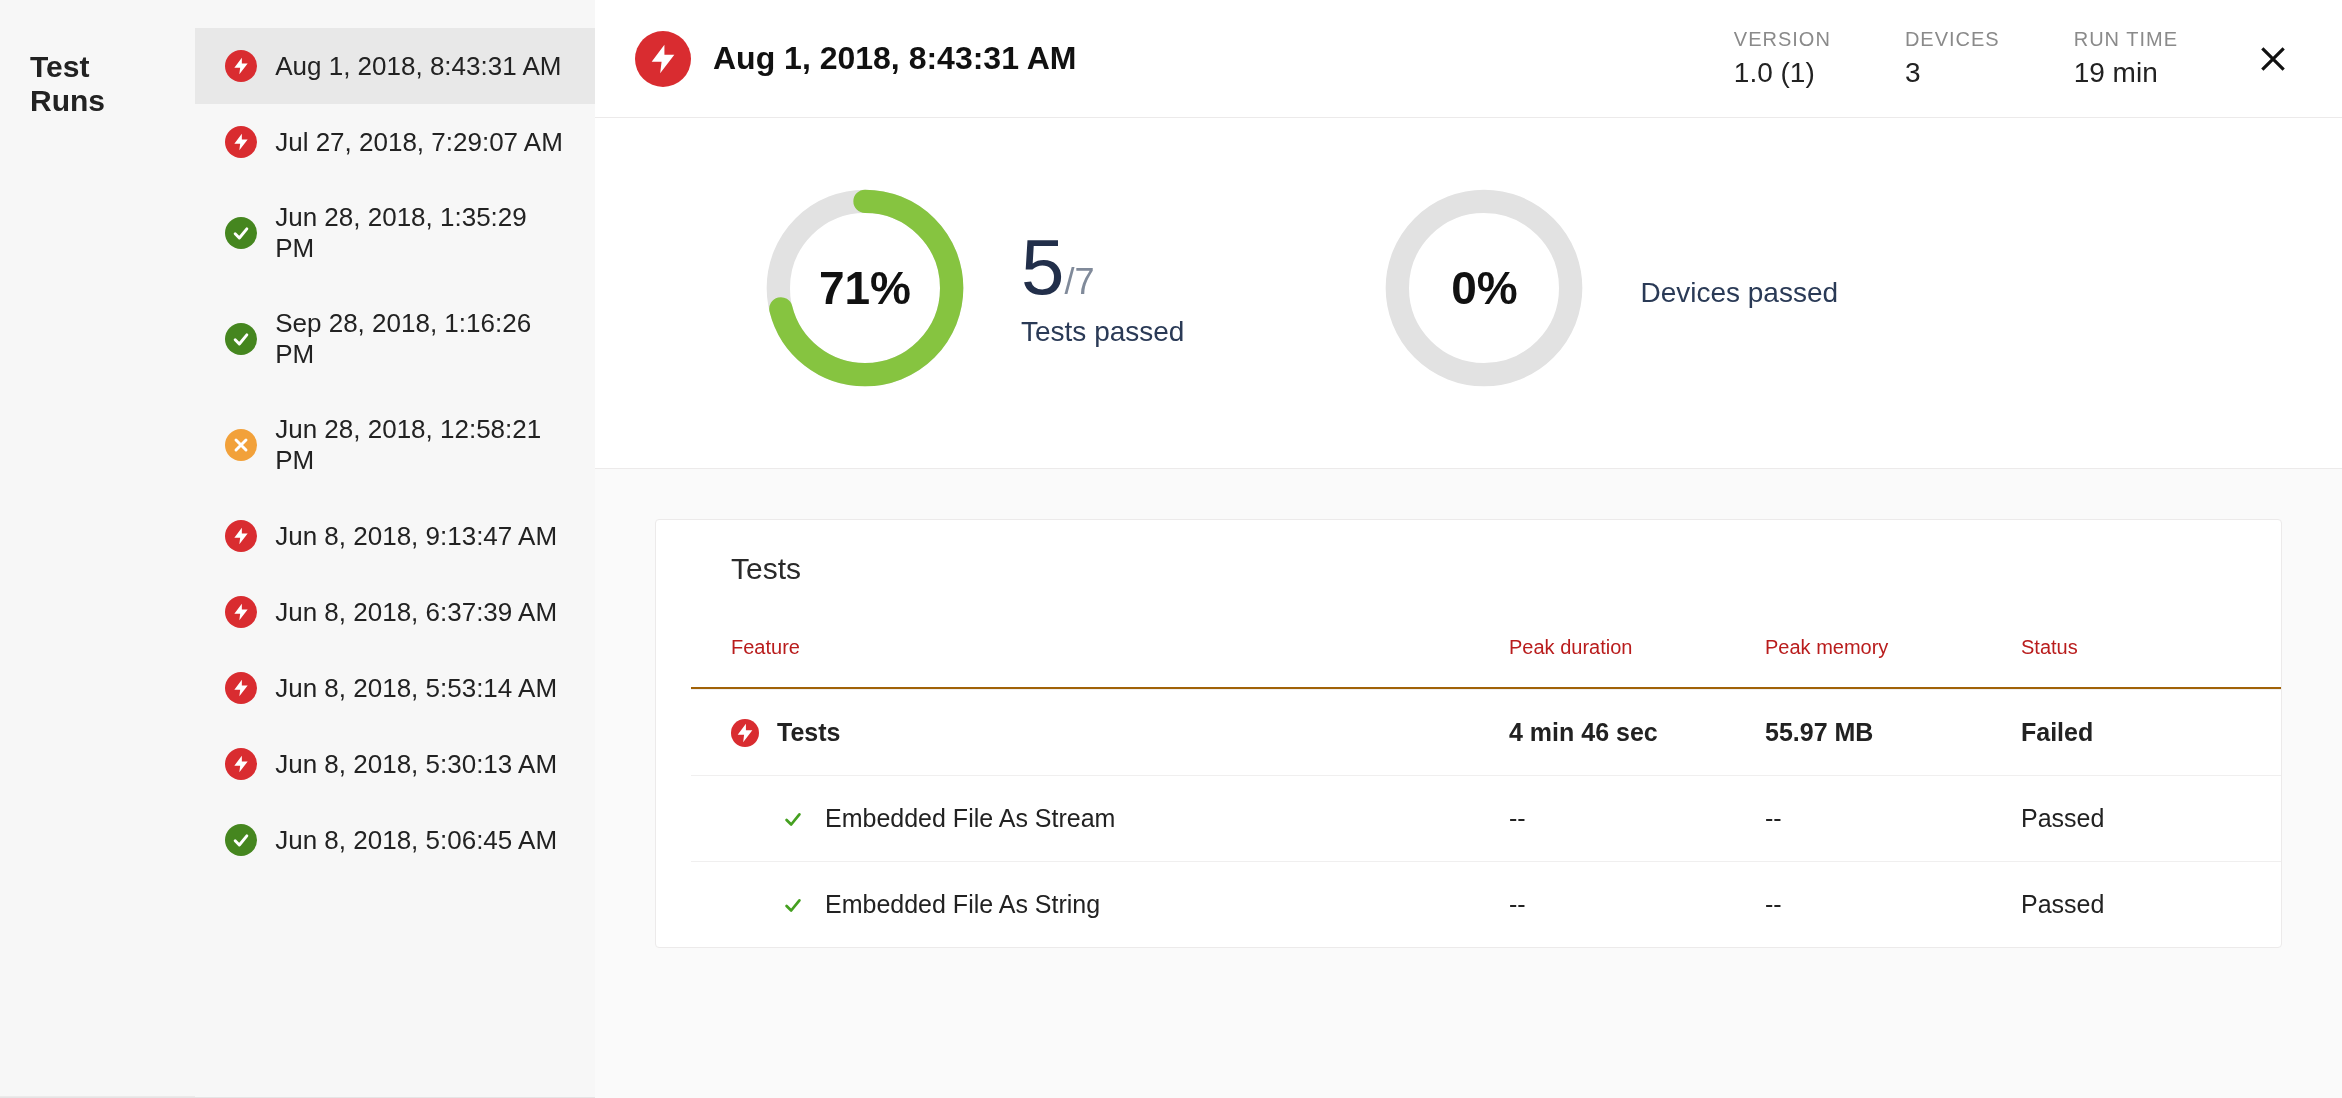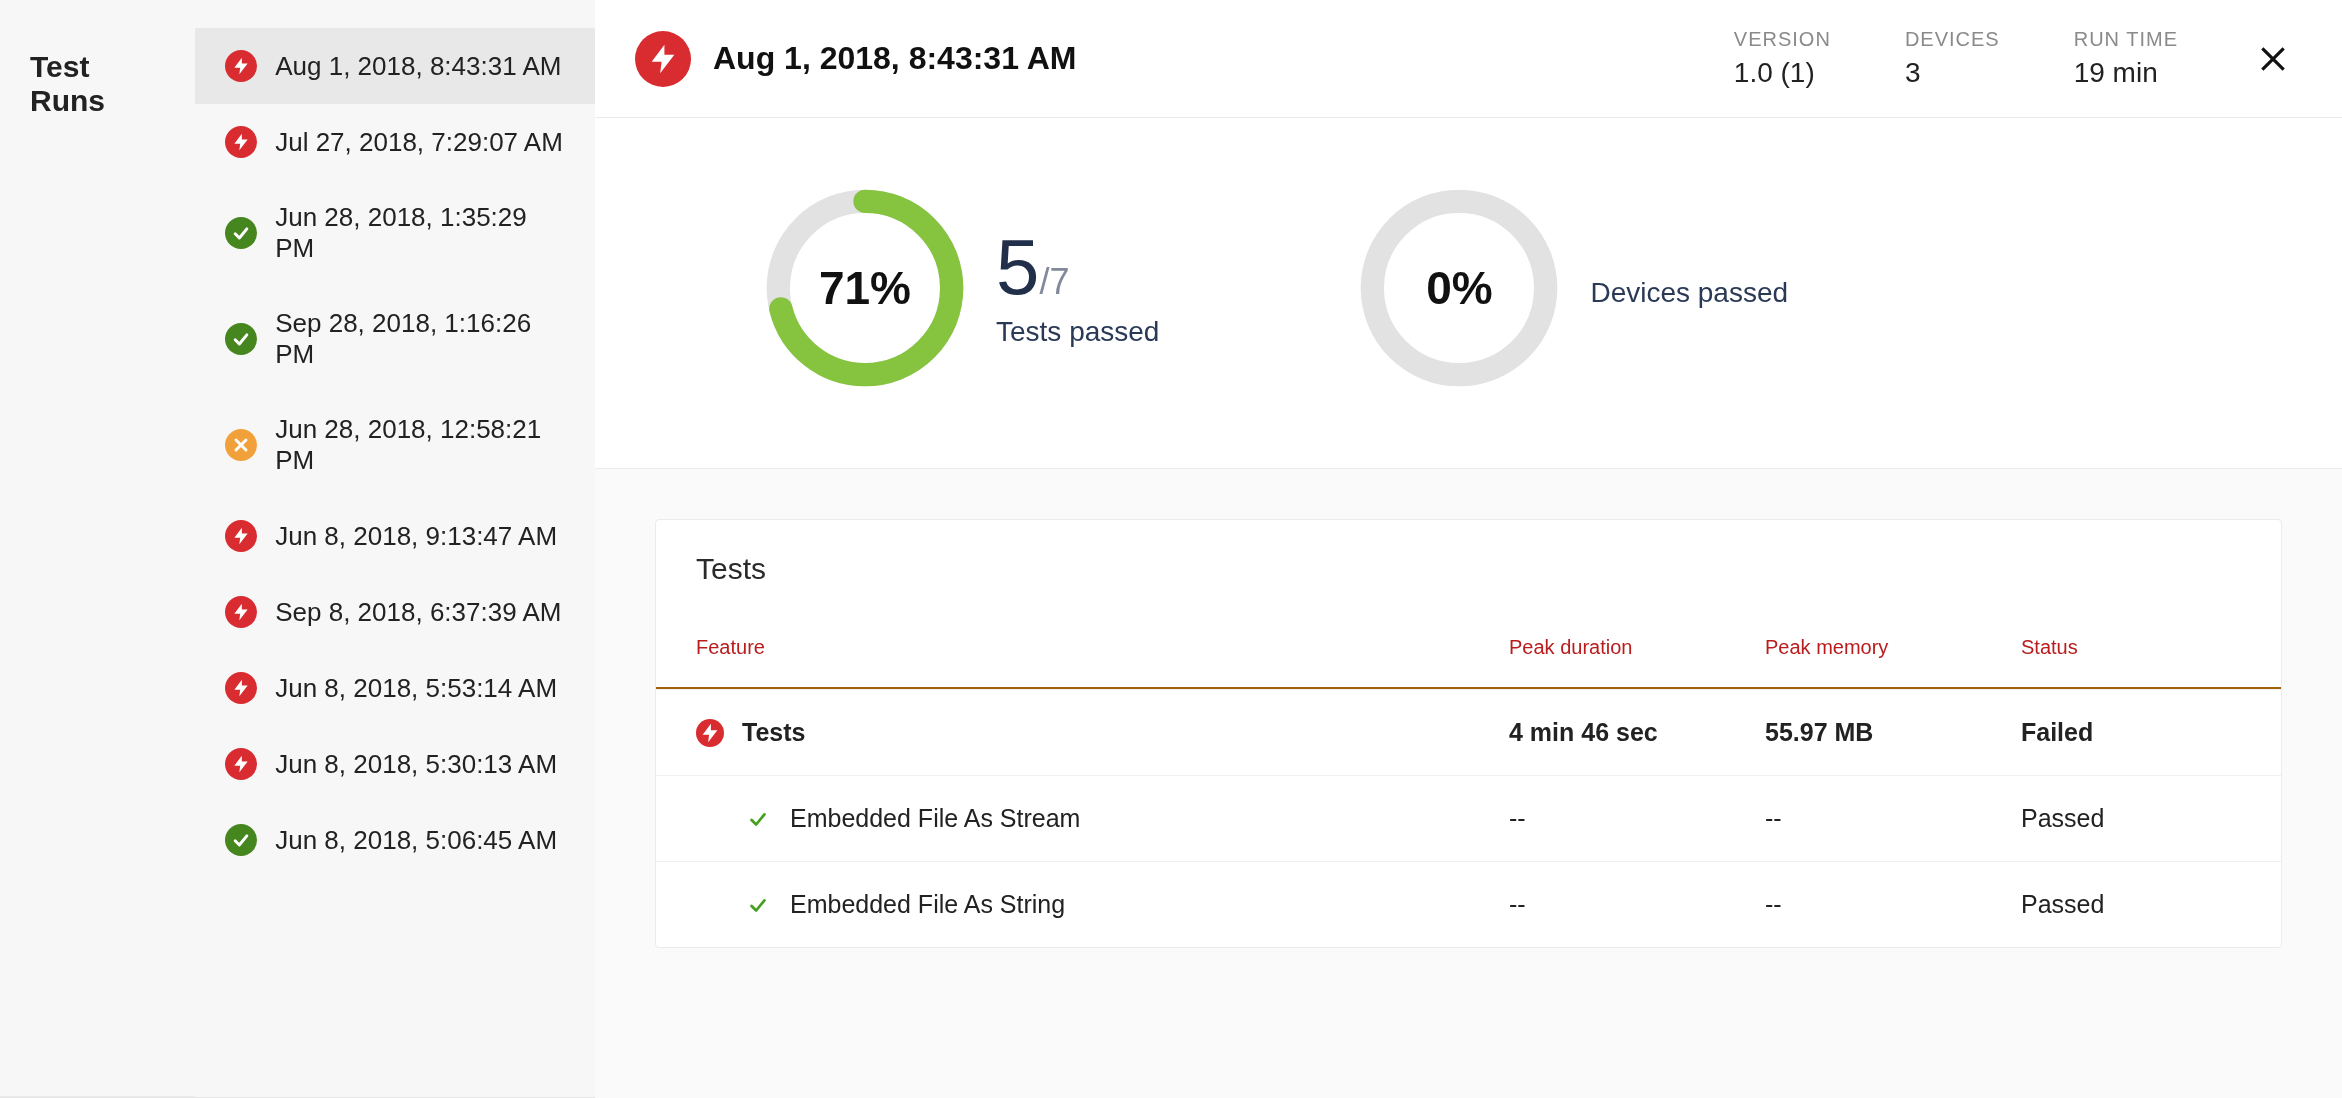--- a/index.html
+++ b/index.html
@@ -29,33 +29,33 @@
   .topbar-sub { font-size: 25px; color: #6a6a6a; margin-top: 2px; }
   .topbar-right { margin-left: auto; display: flex; align-items: center; gap: 74px; }
   .stat { text-align: left; }
   .stat-label { font-size: 20px; letter-spacing: 1px; color: #8a8a8a; margin-bottom: 6px; }
   .stat-value { font-size: 28px; font-weight: 400; color: #222; }
   .close-btn { width: 42px; height: 42px; display:flex; align-items:center; justify-content:center; cursor:pointer; }
   .close-btn svg { width: 32px; height: 32px; stroke: #111; stroke-width: 2.4; }
 
   
   .summary { display:flex; gap: 200px; padding: 70px 170px 80px 170px; border-bottom: 1px solid #eceaea; }
-  .gauge-block { display:flex; align-items:center; gap: 31px; }
+  .gauge-block { display:flex; align-items:center; gap: 56px; }
   .gauge { position: relative; width: 200px; height: 200px; }
   .gauge svg { width: 200px; height: 200px; transform: rotate(-90deg); }
   .gauge-track { fill: none; stroke: #e2e2e2; stroke-width: 14; }
   .gauge-prog { fill: none; stroke: #86c440; stroke-width: 14; stroke-linecap: round; }
   .gauge-text { position:absolute; inset:0; display:flex; align-items:center; justify-content:center; font-size: 46px; font-weight: 800; color:#111; }
   .gauge-meta .ratio { font-size: 78px; font-weight: 300; color:#222f4a; line-height: 1; }
   .gauge-meta .ratio .denom { font-size: 36px; color:#808a9a; }
   .gauge-meta .caption { font-size: 28px; color:#2a3a56; margin-top: 10px; }
 
   
   .card-area { padding: 50px 60px; background: #fafafa; flex:1; }
-  .card { background:#fff; border:1px solid #eceaea; border-radius: 4px; }
+  .card { background:#fff; border:1px solid #eceaea; border-radius: 4px; padding-left: 35px; }
   .card-title { font-size: 30px; color:#2a2a2a; padding: 32px 40px 50px 40px; }
   .thead, .trow { display:grid; grid-template-columns: 1fr 256px 256px 220px; align-items:center; padding: 28px 40px; }
   .thead { color:#b91c1c; font-size: 20px; border-bottom: 2px solid #a16207; padding-top: 0; }
   .trow { border-top: 1px solid #f0efef; font-size: 25px; color:#222; }
   .feat-cell { display:flex; align-items:center; gap: 18px; }
   .indent-1 { padding-left: 48px; }
   .bold { font-weight: 700; }
   .mini-icon { width: 28px; height: 28px; border-radius: 50%; display:inline-flex; align-items:center; justify-content:center; }
   .mini-icon svg { width: 22px; height: 22px; }
   .check-green svg { stroke:#45a020; }
@@ -116,21 +116,21 @@
             </svg>
           </span>
           <span>Jun 8, 2018, 9:13:47 AM</span>
         </div>
         <div class="run-item">
           <span class="status-icon status-fail">
             <svg viewBox="0 0 24 24">
               <path d="M13 2 L4 14 L11 14 L10 22 L20 9 L13 9 Z" fill="#fff"></path>
             </svg>
           </span>
-          <span>Sep 8, 2018, 6:37:39 AM</span>
+          <span>Jun 8, 2018, 6:37:39 AM</span>
         </div>
         <div class="run-item">
           <span class="status-icon status-fail">
             <svg viewBox="0 0 24 24">
               <path d="M13 2 L4 14 L11 14 L10 22 L20 9 L13 9 Z" fill="#fff"></path>
             </svg>
           </span>
           <span>Jun 8, 2018, 5:53:14 AM</span>
         </div>
         <div class="run-item">

